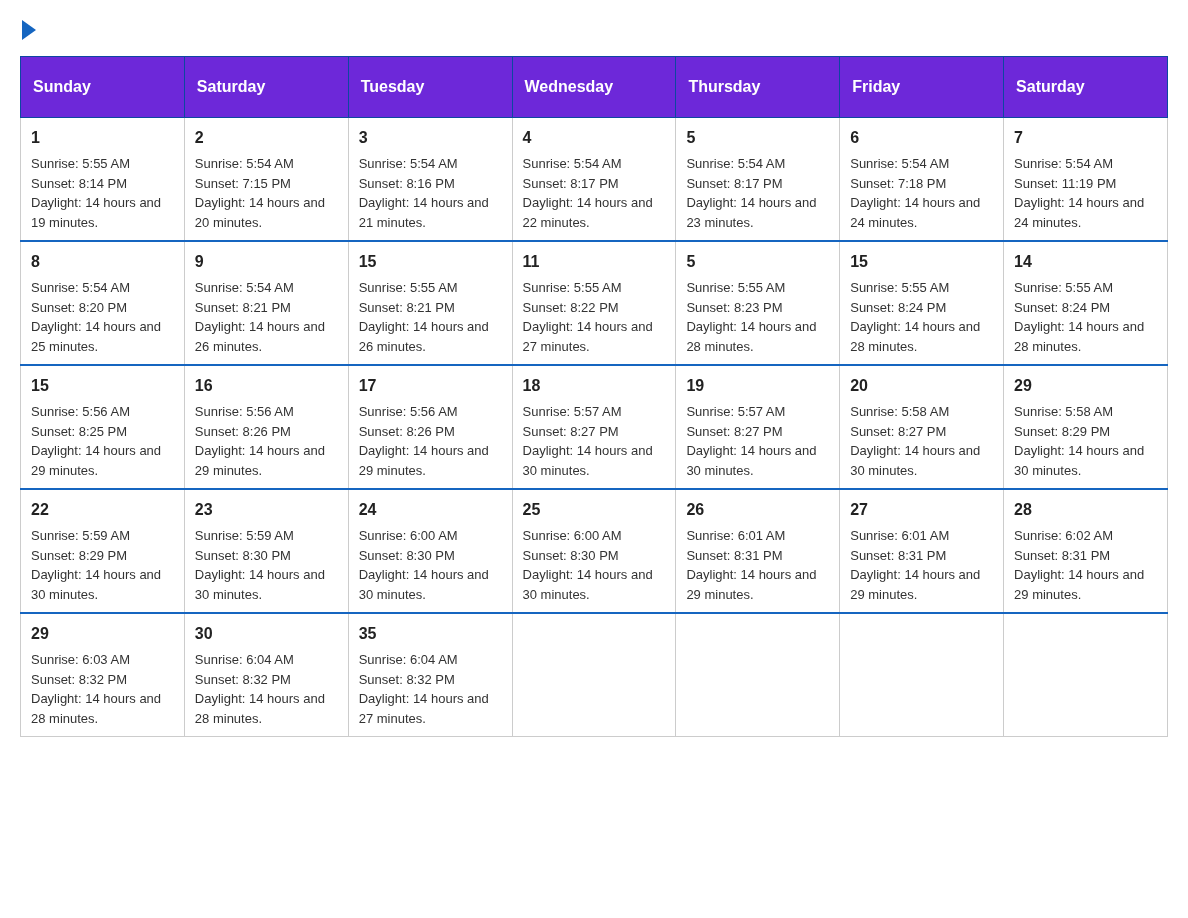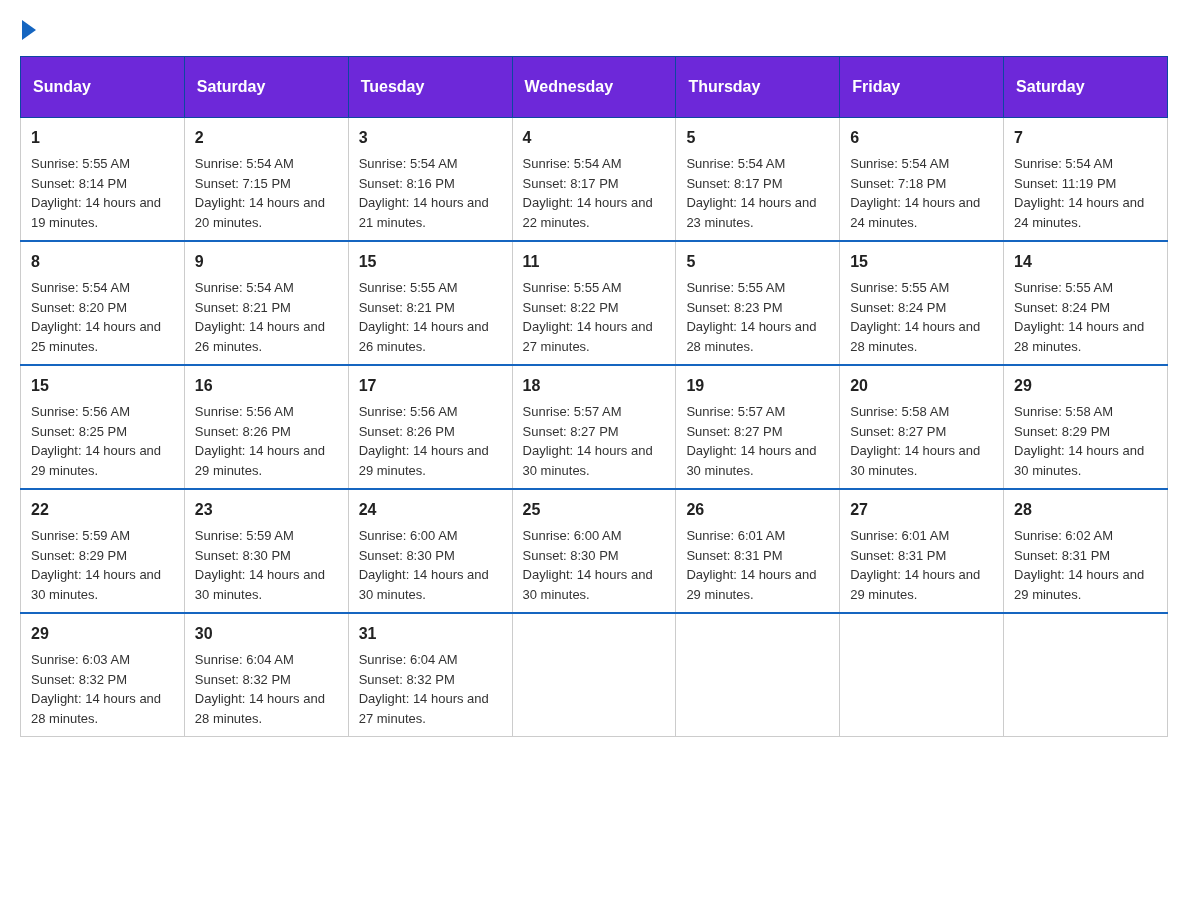--- a/index.html
+++ b/index.html
@@ -306,21 +306,21 @@
           <span class="day-info">Sunset: 8:32 PM</span><br>
           <span class="day-info">Daylight: 14 hours and 28 minutes.</span>
         </td>
         <td>
           <span class="day-number">30</span>
           <span class="day-info">Sunrise: 6:04 AM</span><br>
           <span class="day-info">Sunset: 8:32 PM</span><br>
           <span class="day-info">Daylight: 14 hours and 28 minutes.</span>
         </td>
         <td>
-          <span class="day-number">31</span>
+          <span class="day-number">35</span>
           <span class="day-info">Sunrise: 6:04 AM</span><br>
           <span class="day-info">Sunset: 8:32 PM</span><br>
           <span class="day-info">Daylight: 14 hours and 27 minutes.</span>
         </td>
         <td class="empty-cell"></td>
         <td class="empty-cell"></td>
         <td class="empty-cell"></td>
         <td class="empty-cell"></td>
       </tr>
     </tbody>

